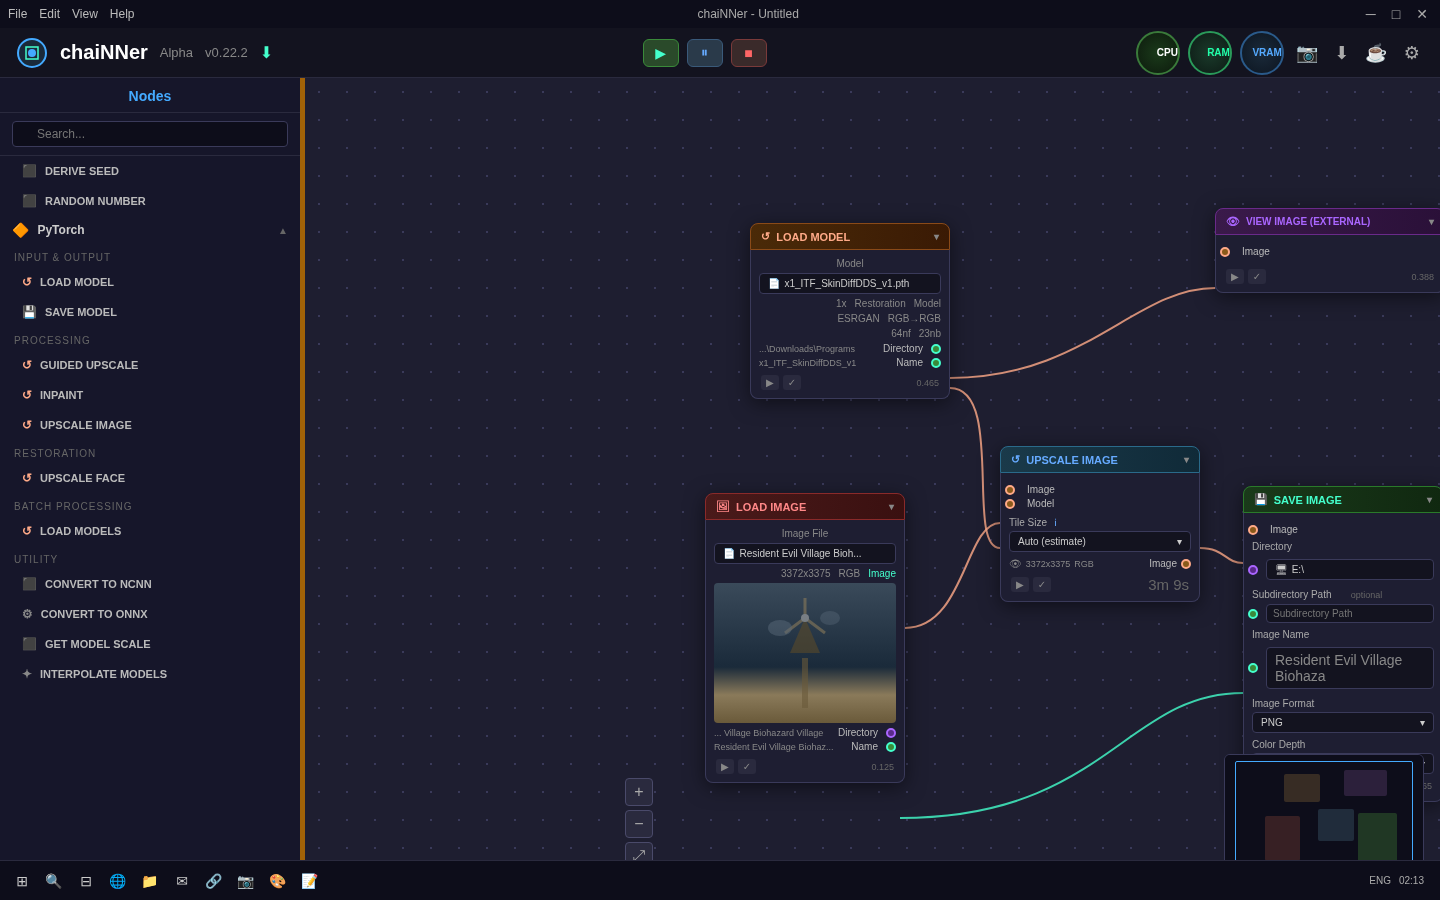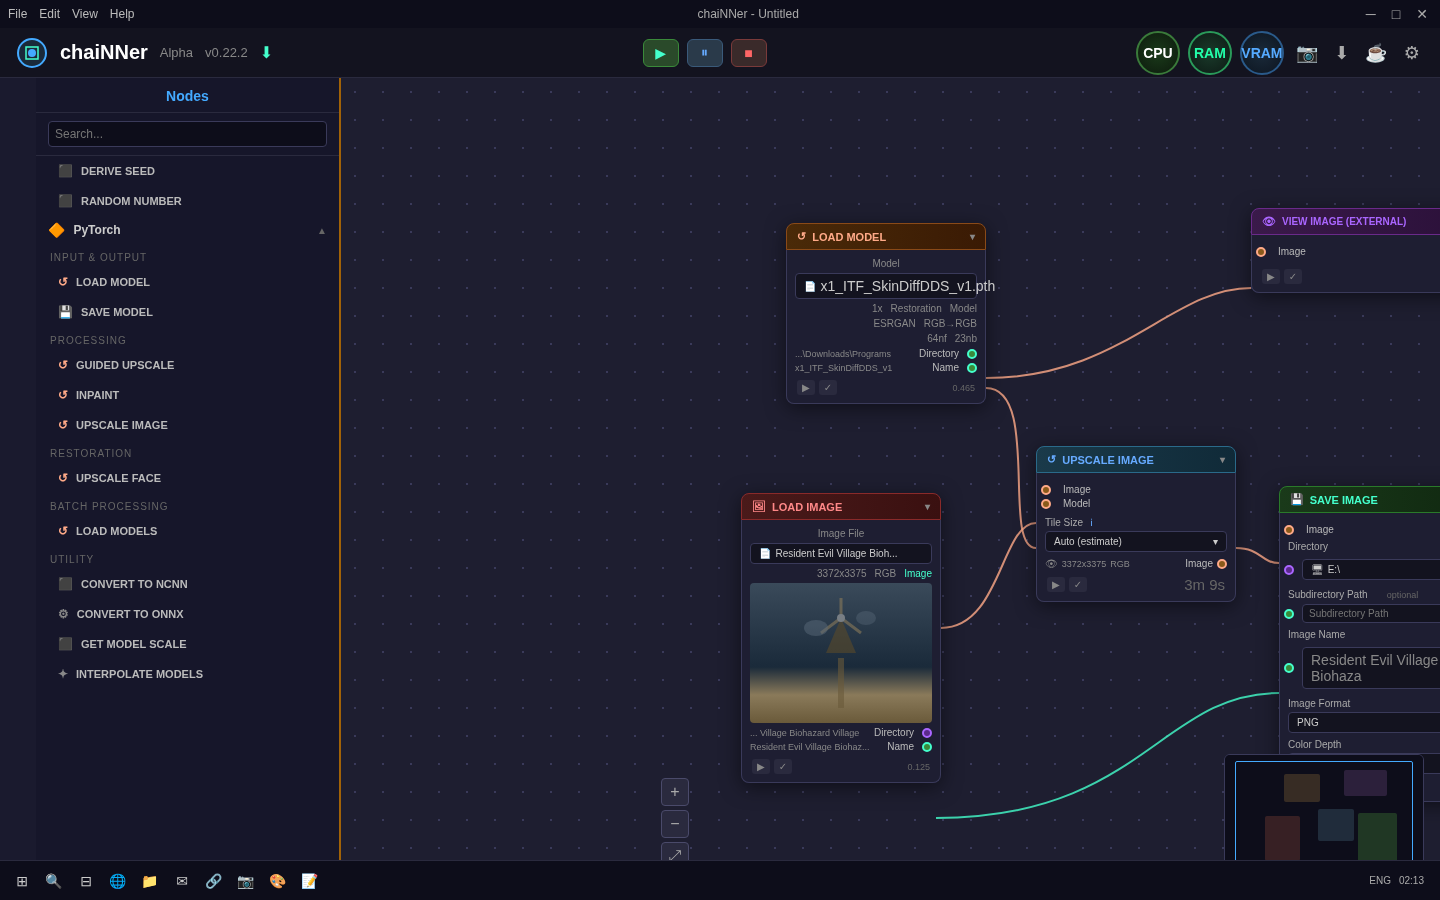--- a/index.html
+++ b/index.html
@@ -50,64 +50,63 @@
     .ctrl-btn {
       width: 36px; height: 28px; border-radius: 6px; border: none; cursor: pointer;
       display: flex; align-items: center; justify-content: center; font-size: 14px;
     }
     .ctrl-btn.play { background: #2a4a2a; border: 1px solid #3a8a3a; color: #4fc; }
     .ctrl-btn.pause { background: #2a3a4a; border: 1px solid #3a5a7a; color: #6af; }
     .ctrl-btn.stop { background: #3a2a2a; border: 1px solid #7a3a3a; color: #f66; }
     #header-right { display: flex; align-items: center; gap: 8px; }
     .sys-badge {
       border-radius: 50%; width: 44px; height: 44px; display: flex; flex-direction: column;
-      align-items: center; justify-content: center; font-size: 14px; font-weight: bold;
+      align-items: flex-end; justify-content: center; font-size: 10px; font-weight: bold;
       color: #fff; border: 2px solid #444; cursor: pointer;
     }
     .sys-badge.cpu { background: radial-gradient(circle, #1a3a1a, #0d1a0d); border-color: #3a7a3a; }
     .sys-badge.ram { background: radial-gradient(circle, #1a3a2a, #0d1a15); border-color: #2a9a5a; color: #2fa; }
     .sys-badge.vram { background: radial-gradient(circle, #1a2a3a, #0d1520); border-color: #2a5a8a; color: #5af; }
     .hdr-icon-btn { color: #aaa; font-size: 18px; cursor: pointer; padding: 4px; }
 
     
     #main {
       display: flex;
       height: calc(900px - 78px);
     }
 
     
     #sidebar {
       width: 305px;
       background: #16162a;
-      border-right: 2px solid #a16207;
+      border-right: 5px solid #a16207;
       display: flex;
       flex-direction: column;
       overflow: hidden;
-      margin-left: 36px;
     }
     #sidebar-title {
       color: #4af;
       font-size: 14px;
       font-weight: bold;
       text-align: center;
       padding: 10px 0 8px;
       border-bottom: 1px solid #2a2a3e;
     }
     #search-bar {
       display: flex;
       align-items: center;
       padding: 8px 12px;
       border-bottom: 1px solid #2a2a3e;
     }
     #search-bar input {
       background: #0d0d1a;
       border: 1px solid #3a3a5a;
       border-radius: 4px;
       color: #ccc;
-      padding: 5px 6px;
+      padding: 5px 24px;
       width: 100%;
       font-size: 12px;
       outline: none;
     }
     .sidebar-section-header {
       color: #666;
       font-size: 10px;
       padding: 8px 14px 4px;
       letter-spacing: 1px;
     }
@@ -506,21 +505,21 @@
     <div class="node-card" id="node-load-model">
       <div class="node-header header-orange">
         <span style="color:#fa8">↺</span>
         <span style="color:#fa8">LOAD MODEL</span>
         <span style="margin-left:auto; color:#888; font-size:10px">▾</span>
       </div>
       <div class="node-body">
         <div class="node-label">Model</div>
         <div class="node-field">
           <span style="color:#888; font-size:10px">📄</span>
-          <span style="font-size:14px; color:#ccc">x1_ITF_SkinDiffDDS_v1.pth</span>
+          <span style="font-size:10px; color:#ccc">x1_ITF_SkinDiffDDS_v1.pth</span>
         </div>
         <div class="node-info-row">
           <span>1x</span>
           <span>Restoration</span>
           <span>Model</span>
         </div>
         <div class="node-info-row">
           <span>ESRGAN</span>
           <span>RGB→RGB</span>
         </div>

